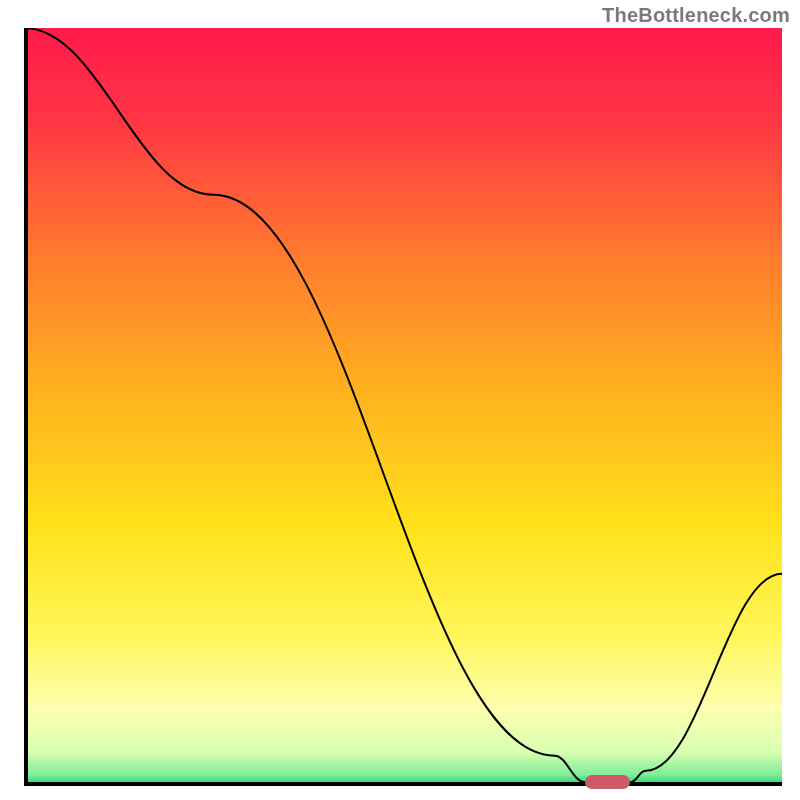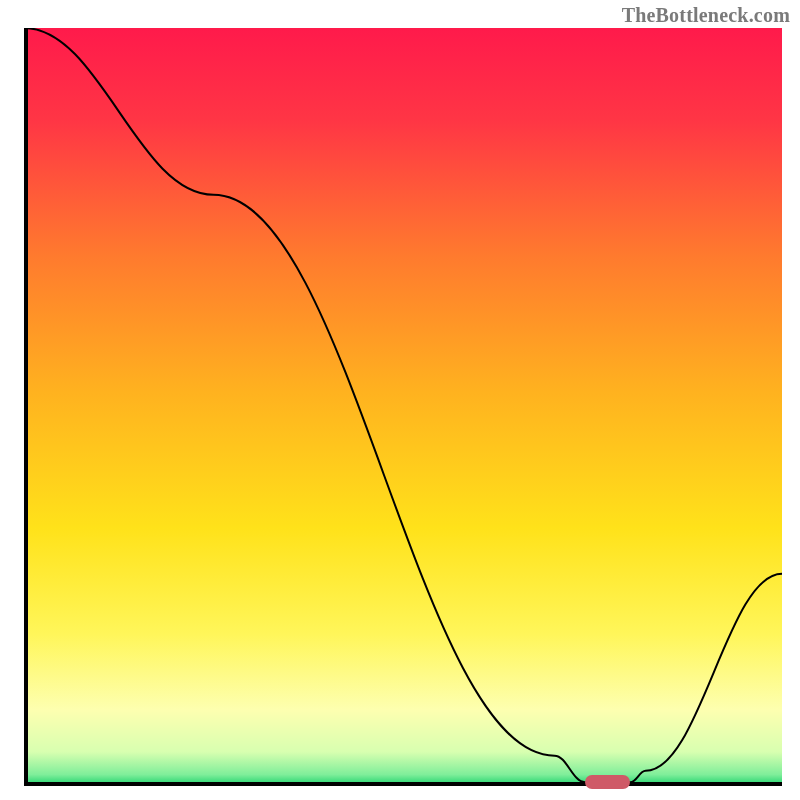--- a/index.html
+++ b/index.html
@@ -12,21 +12,20 @@
     position: relative;
   }
   .watermark {
     position: absolute;
     top: 4px;
     right: 10px;
     font-size: 20px;
     font-weight: bold;
     color: #7a7a7a;
     letter-spacing: 0.2px;
-    font-family: Liberation Serif, serif;
   }
   .plot-area {
     position: absolute;
     left: 24px;
     top: 28px;
     width: 758px;
     height: 758px;
   }
   .plot-area svg {
     display: block;

